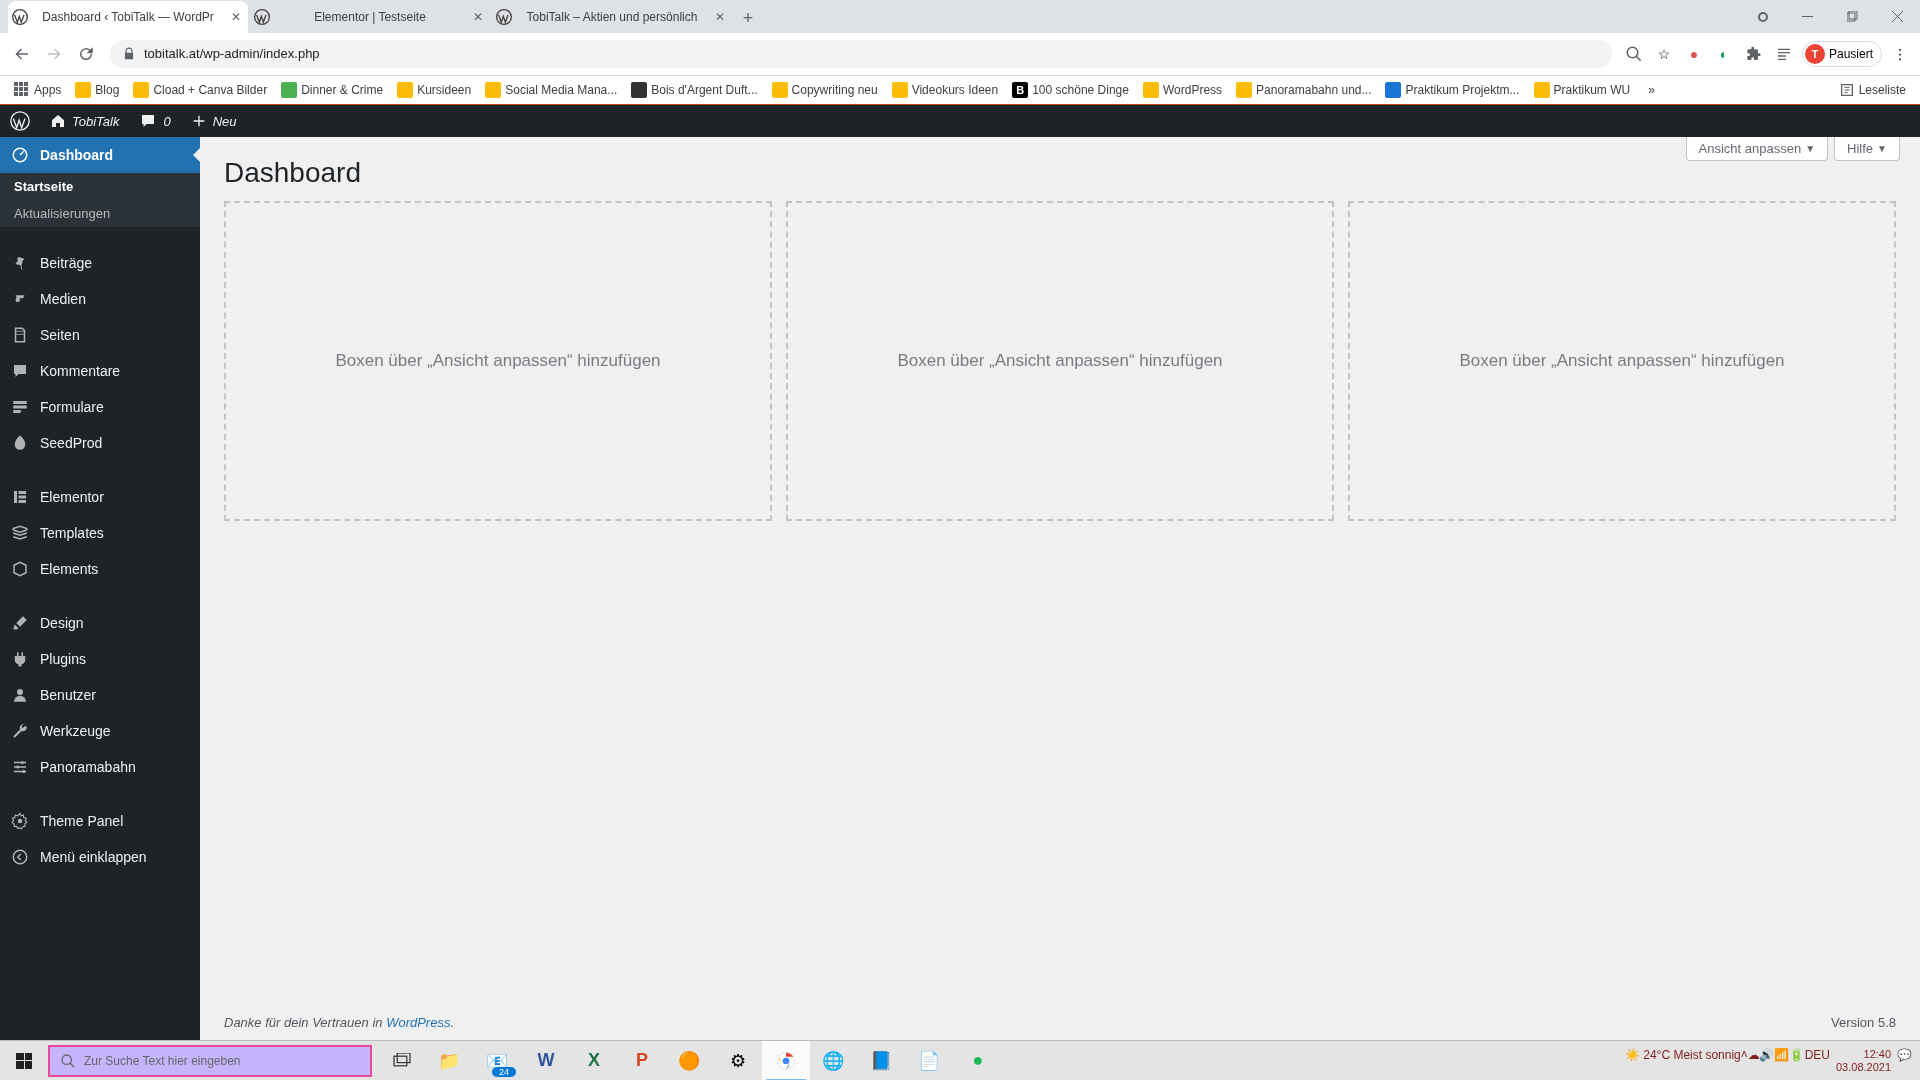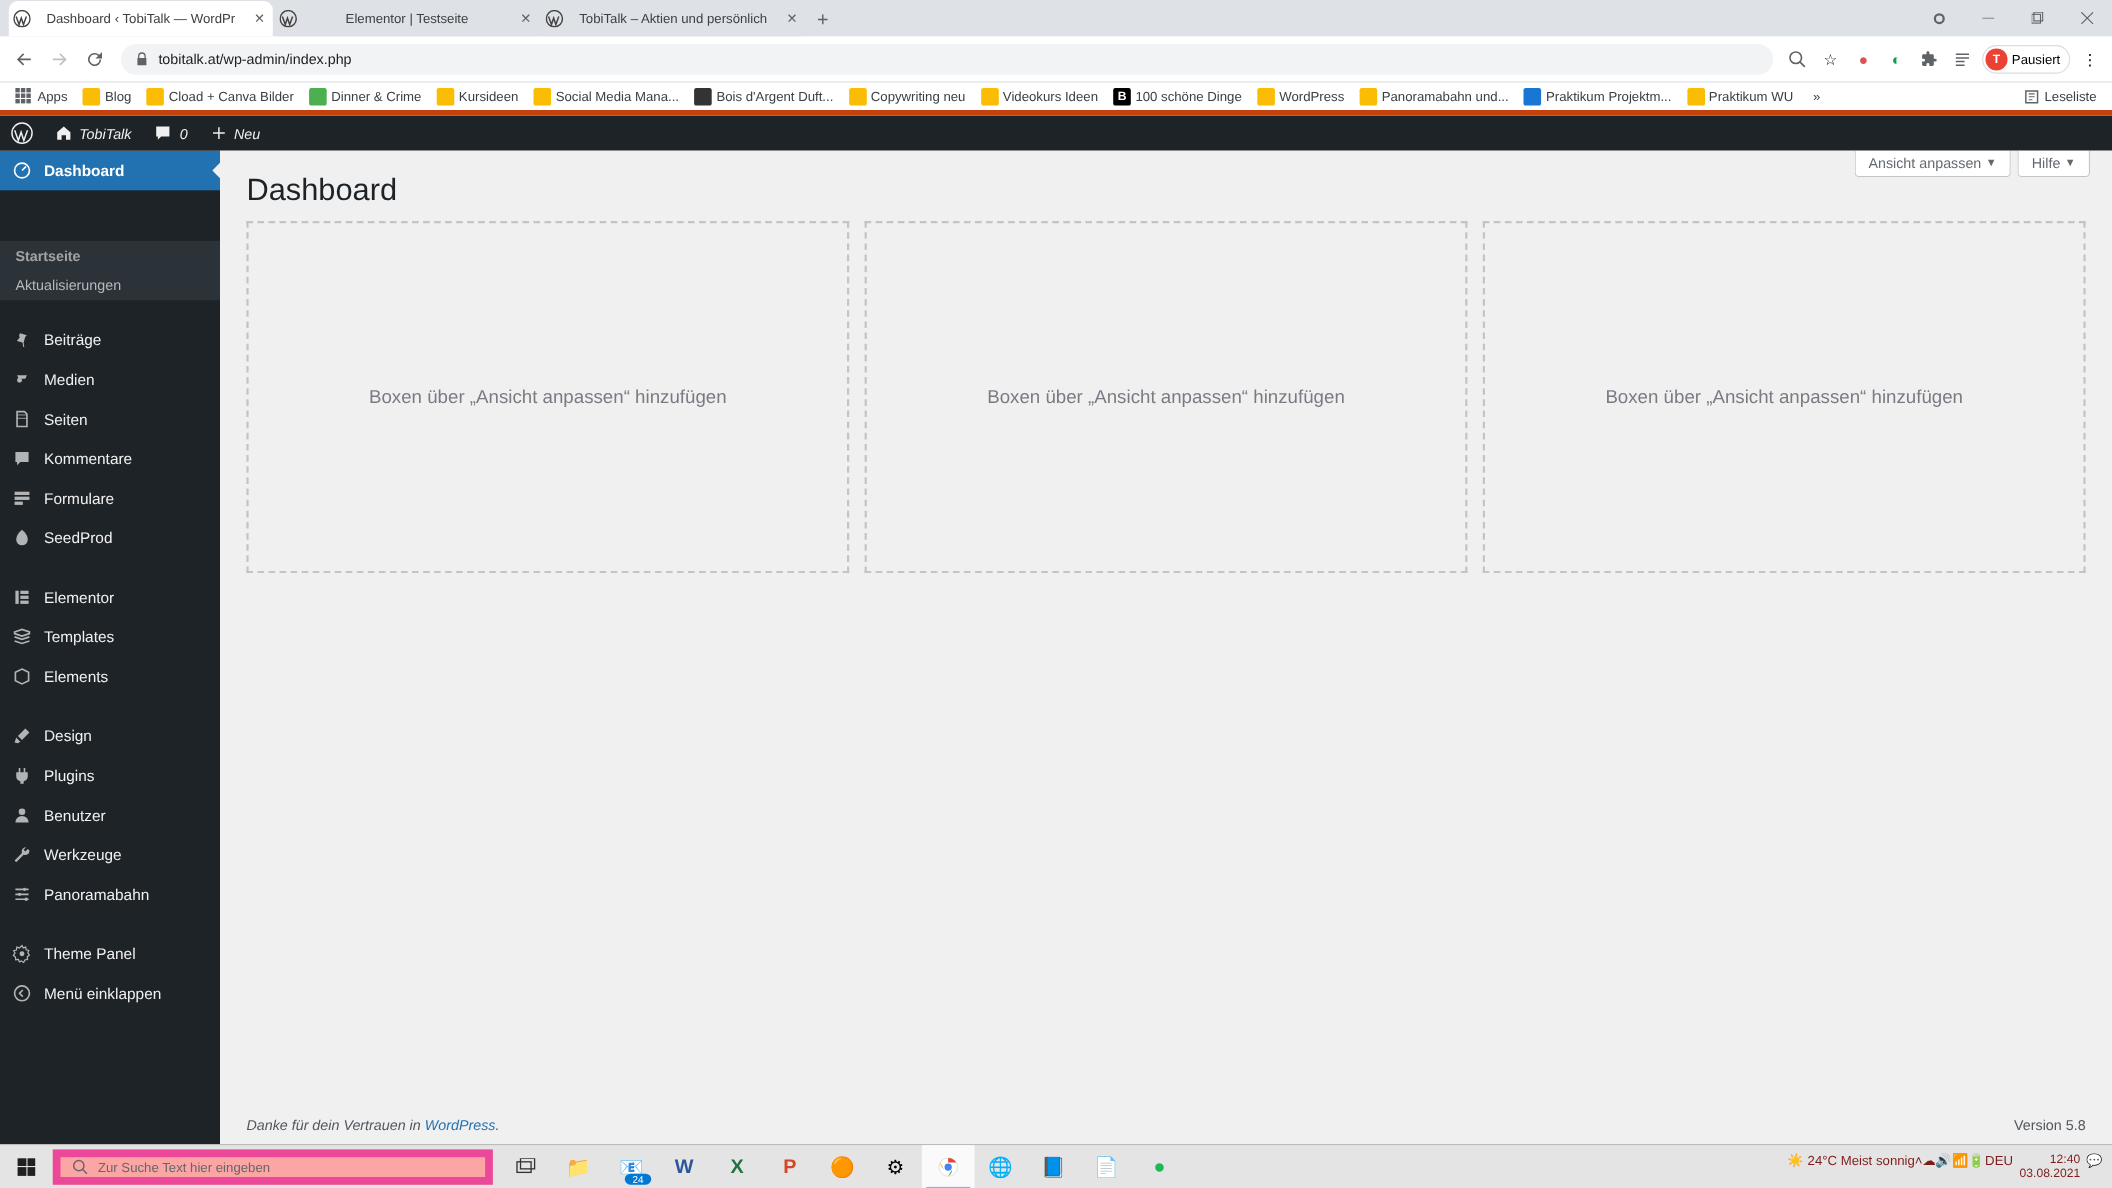--- a/index.html
+++ b/index.html
@@ -21,21 +21,21 @@
 .addr-row { height: 47px; display: flex; align-items: center; padding: 0 8px; gap: 4px; border-bottom: 1px solid #dadce0; }
 .nav-btn { width: 28px; height: 28px; display: flex; align-items: center; justify-content: center; color: #5f6368; border-radius: 50%; cursor: pointer; }
 .nav-btn.disabled { color: #bdc1c6; }
 .addr-bar { flex: 1; height: 28px; background: #f1f3f4; border-radius: 14px; display: flex; align-items: center; padding: 0 12px; font-size: 13px; color: #202124; gap: 8px; margin: 0 6px; }
 .addr-bar .lock { color: #5f6368; }
 .addr-right { display: flex; gap: 6px; align-items: center; }
 .ext-icon { width: 24px; height: 24px; display: flex; align-items: center; justify-content: center; cursor: pointer; font-size: 14px; }
 .profile-pill { display: flex; align-items: center; gap: 4px; border: 1px solid #dadce0; border-radius: 14px; padding: 2px 8px 2px 2px; font-size: 12px; cursor: pointer; }
 .profile-avatar-sm { width: 20px; height: 20px; border-radius: 50%; background: #ea4335; color: #fff; display: flex; align-items: center; justify-content: center; font-size: 11px; font-weight: bold; }
 
-.bookmark-bar { height: 32px; display: flex; align-items: center; padding: 0 8px; gap: 2px; font-size: 12px; border-bottom: 5px solid #c2410c; }
+.bookmark-bar { height: 32px; display: flex; align-items: center; padding: 0 8px; gap: 2px; font-size: 12px; border-bottom: 1px solid #c2410c; }
 .bm-item { display: flex; align-items: center; gap: 4px; padding: 4px 6px; border-radius: 4px; cursor: pointer; color: #3c4043; white-space: nowrap; }
 .bm-icon { width: 16px; height: 16px; background: #fbbc04; border-radius: 2px; flex: none; }
 .bm-right { margin-left: auto; display: flex; align-items: center; }
 
 
 .wp-area { position: absolute; top: 105px; left: 0; right: 0; bottom: 40px; background: #f1f1f1; }
 
 .wp-adminbar { height: 32px; background: #1d2327; color: #f0f0f1; display: flex; align-items: center; font-size: 13px; }
 .ab-item { display: flex; align-items: center; gap: 6px; padding: 0 10px; height: 100%; cursor: pointer; font-style: italic; }
 .ab-coming { background: #dc3232; color: #fff; }
@@ -45,21 +45,21 @@
 .wp-body { display: flex; height: calc(100% - 32px); }
 
 .wp-sidebar { width: 200px; background: #1d2327; color: #f0f0f1; font-size: 14px; position: relative; overflow: hidden; }
 .menu-item { display: flex; align-items: center; gap: 10px; padding: 8px 10px; cursor: pointer; color: #f0f0f1; }
 .menu-item.current { background: #2271b1; color: #fff; font-weight: 600; position: relative; }
 .menu-item.current::after { content: ""; position: absolute; right: -1px; top: 50%; margin-top: -8px; border: 8px solid transparent; border-right-color: #f0f0f1; }
 .menu-icon { width: 20px; height: 20px; display: flex; align-items: center; justify-content: center; font-size: 16px; opacity: .7; }
 .menu-item.current .menu-icon { opacity: 1; }
 .submenu { background: #2c3338; }
 .submenu .sub-item { padding: 6px 12px 6px 14px; font-size: 13px; cursor: pointer; color: #b4b9be; }
-.submenu .sub-item.active { color: #a3a3a3; font-weight: 600; margin-top: 46px; }
+.submenu .sub-item.active { color: #ffffff; font-weight: 600; }
 .menu-sep { height: 18px; }
 
 .wp-main { flex: 1; background: #f0f0f1; position: relative; padding: 0 24px 60px 24px; overflow: hidden; }
 .screen-meta { position: absolute; top: 0; right: 20px; display: flex; }
 .sm-tab { background: #fff; border: 1px solid #c3c4c7; border-top: none; padding: 4px 12px; font-size: 13px; color: #646970; cursor: pointer; border-radius: 0 0 4px 4px; margin-left: 6px; display: flex; align-items: center; gap: 4px; }
 .sm-tab .chev { font-size: 10px; }
 
 h1.page-title { font-size: 28px; font-weight: 400; color: #1d2327; padding: 20px 0 12px 0; }
 
 .dashboard-widgets { display: flex; gap: 14px; }
@@ -67,21 +67,21 @@
 
 .wp-footer { position: absolute; bottom: 0; left: 0; right: 0; padding: 10px 24px; font-size: 13px; color: #50575e; font-style: italic; display: flex; }
 .wp-footer a { color: #2271b1; text-decoration: none; }
 .wp-footer .version { margin-left: auto; font-style: normal; }
 
 
 .taskbar { position: absolute; bottom: 0; left: 0; right: 0; height: 40px; background: #e4e4e4; border-top: 1px solid #bbb; display: flex; align-items: center; font-size: 12px; }
 .start-btn { width: 48px; height: 40px; display: flex; align-items: center; justify-content: center; cursor: pointer; }
 .win-logo { width: 16px; height: 16px; display: grid; grid-template-columns: 1fr 1fr; grid-template-rows: 1fr 1fr; gap: 1px; }
 .win-logo span { background: #202020; }
-.search-box { width: 400px; height: 32px; background: #fca5a5; border: 7px solid #ec4899; display: flex; align-items: center; padding: 0 10px; gap: 8px; color: #666; cursor: text; }
+.search-box { width: 324px; height: 32px; background: #c4b5fd; border: 2px solid #ec4899; display: flex; align-items: center; padding: 0 10px; gap: 8px; color: #666; cursor: text; }
 .task-icons { display: flex; align-items: center; height: 100%; margin-left: 6px; }
 .task-item { width: 48px; height: 40px; display: flex; align-items: center; justify-content: center; cursor: pointer; position: relative; font-size: 18px; }
 .task-item.active { background: #fafafa; }
 .task-item.active::after { content: ""; position: absolute; bottom: 0; left: 4px; right: 4px; height: 2px; background: #76b9ed; }
 .tray { margin-left: auto; display: flex; align-items: flex-start; padding: 0 8px; gap: 0; color: #7f1d1d; }
 .tray-ico { cursor: pointer; }
 .clock { text-align: right; line-height: 1.1; font-size: 11px; padding: 0 6px; }
 
 svg { display: block; }
 </style>

